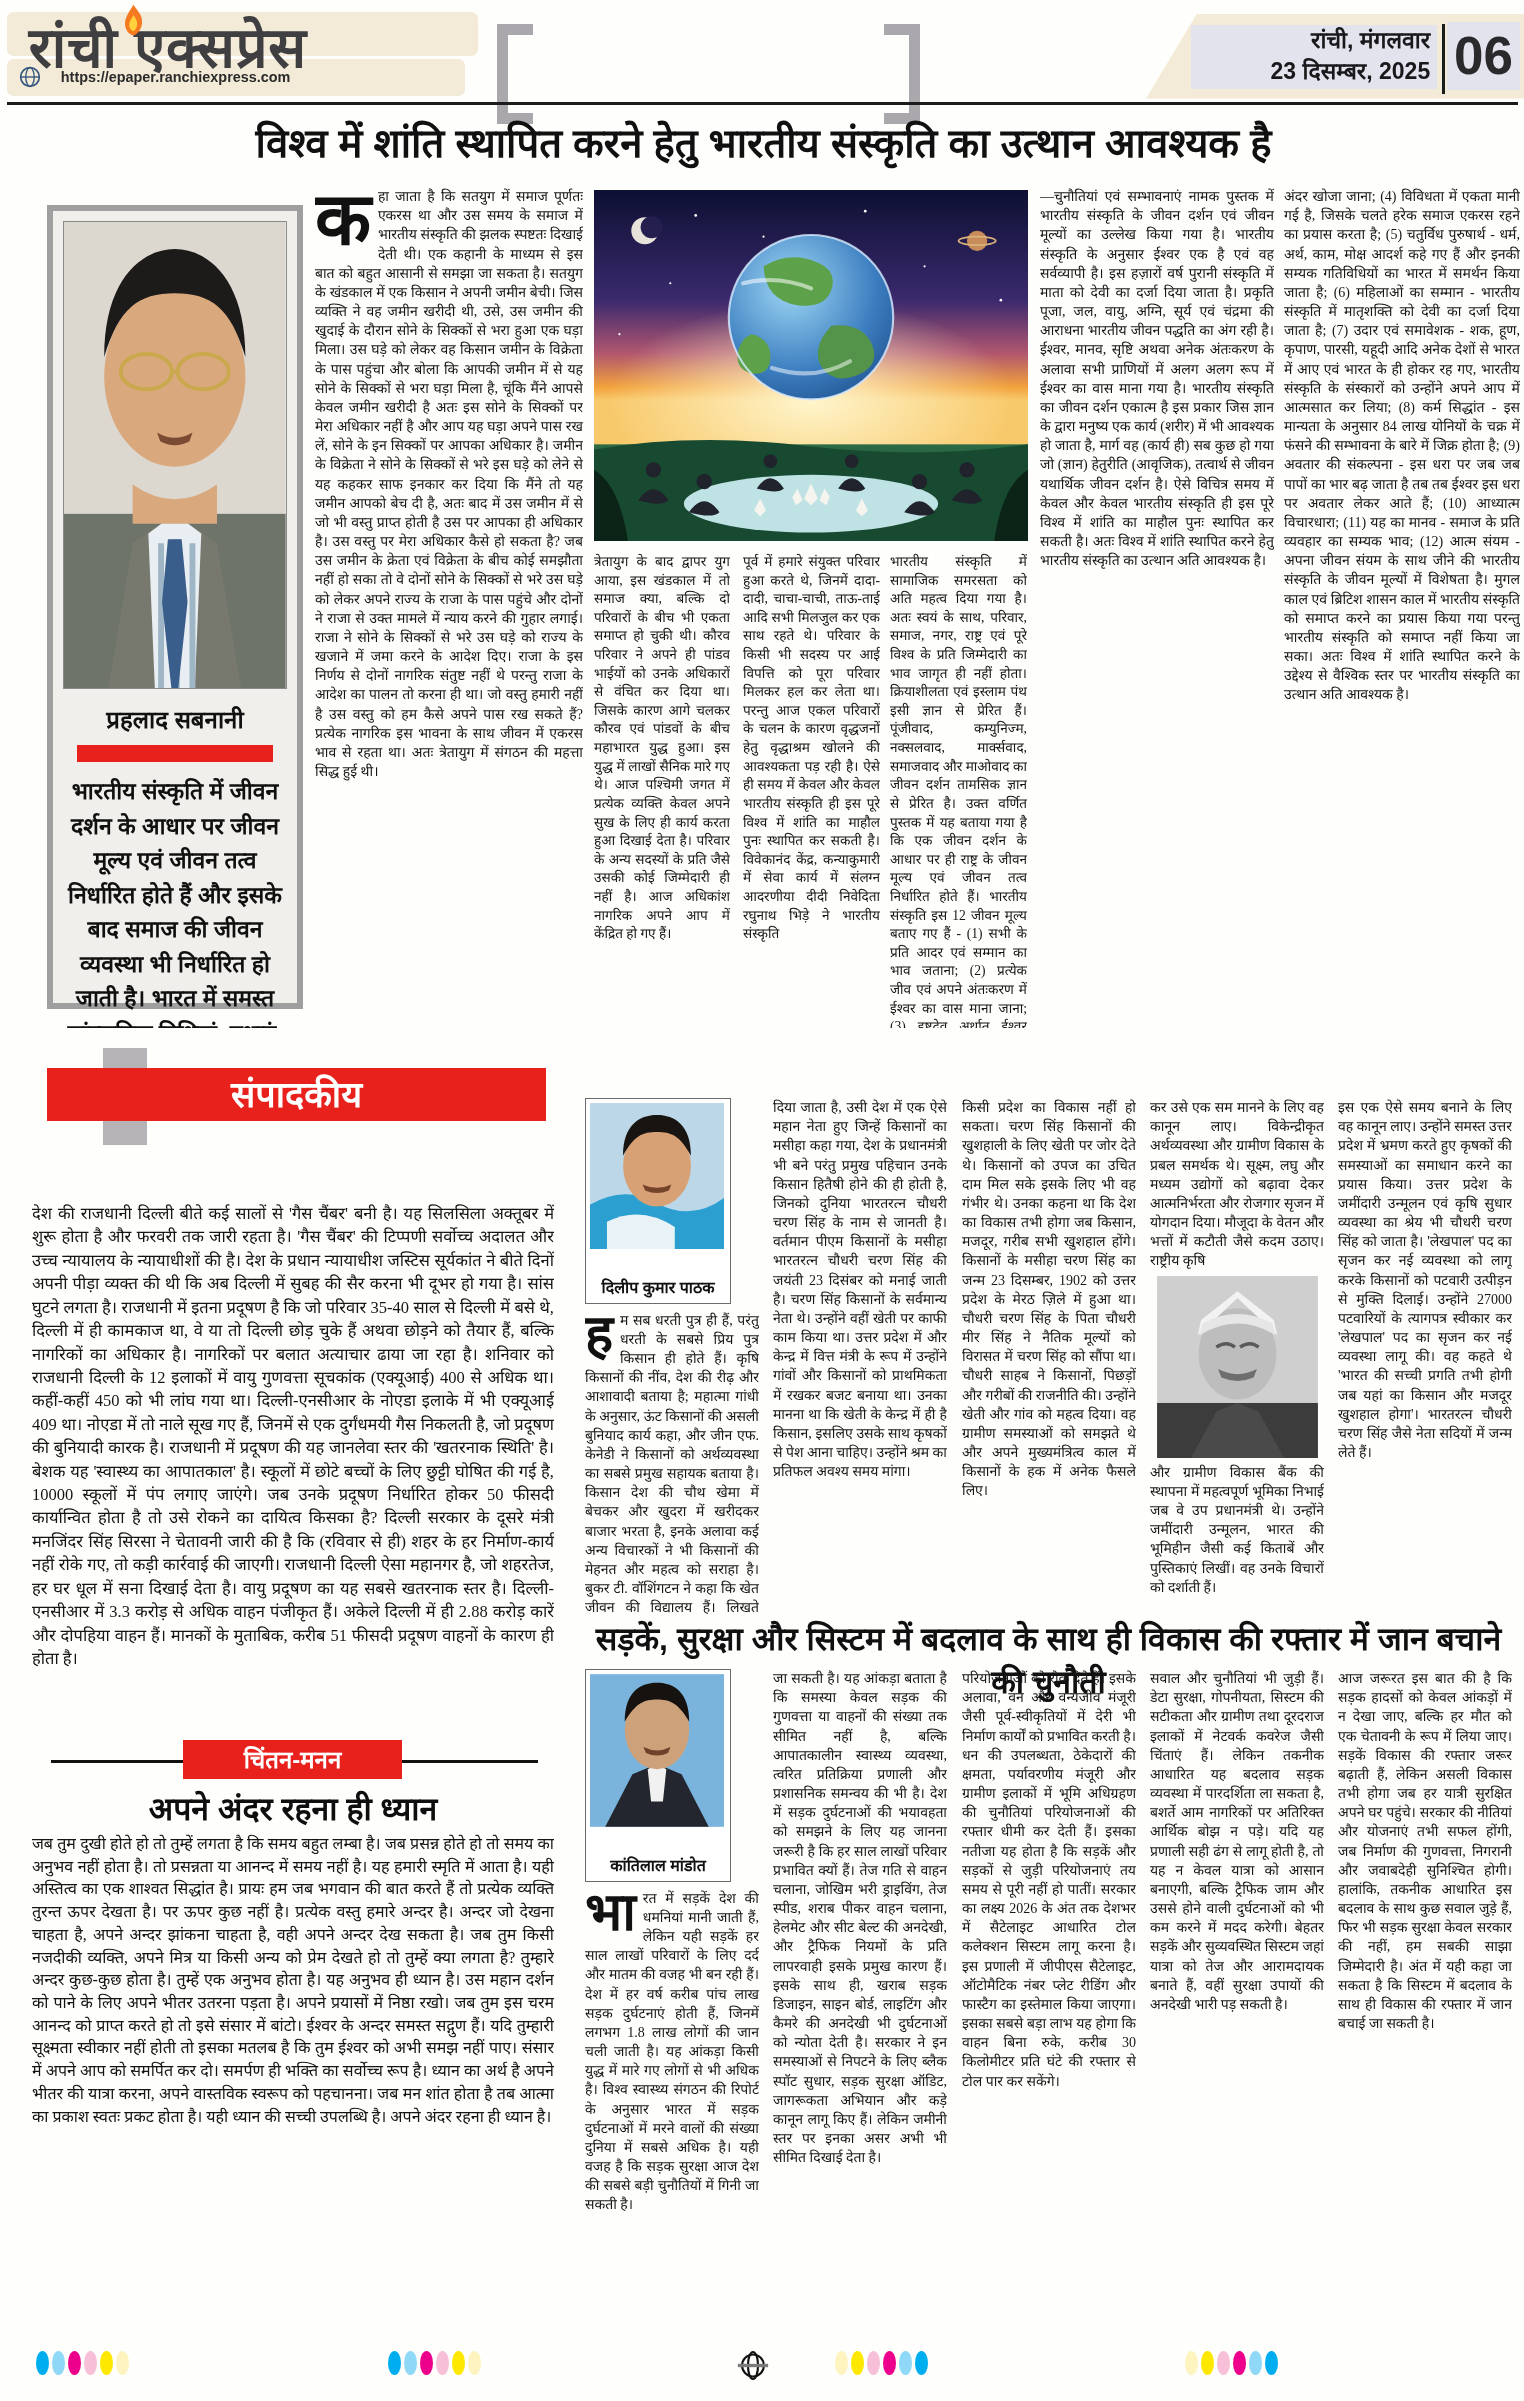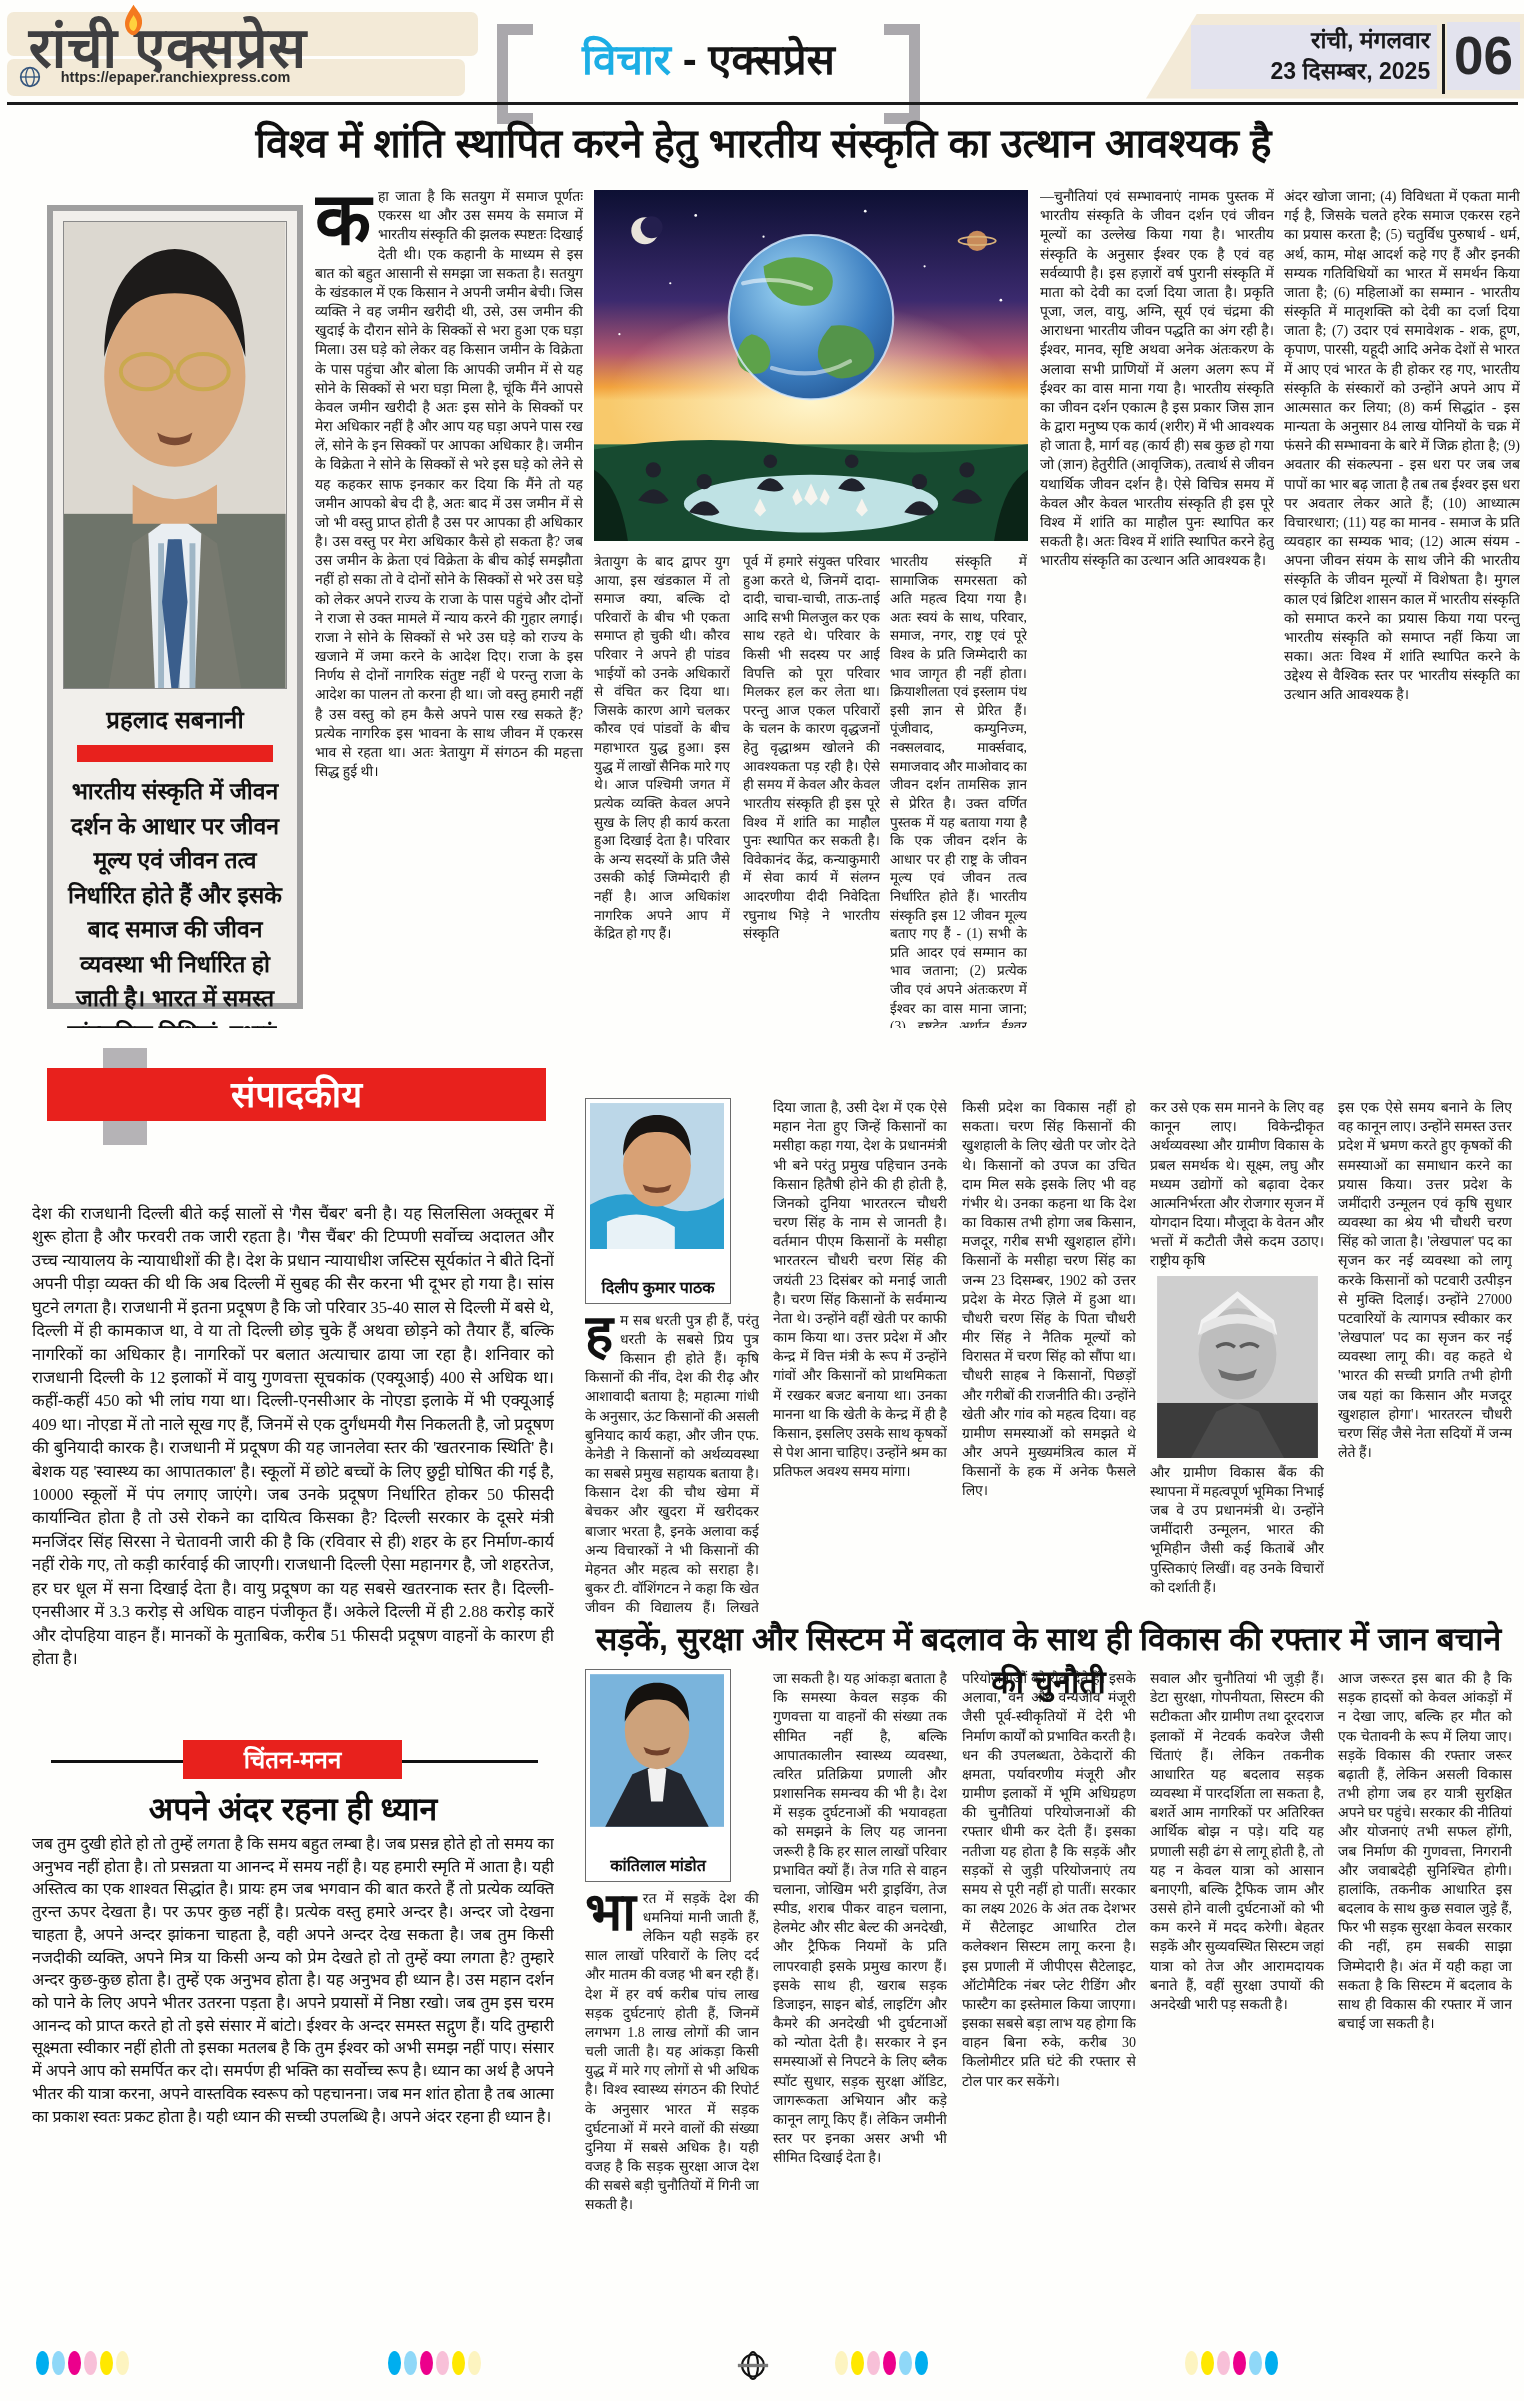--- a/index.html
+++ b/index.html
@@ -94,24 +94,20 @@
         <circle cx="13" cy="13" r="11" fill="none" stroke="#35567e" stroke-width="2"></circle>
         <ellipse cx="13" cy="13" rx="5" ry="11" fill="none" stroke="#35567e" stroke-width="1.6"></ellipse>
         <line x1="2" y1="13" x2="24" y2="13" stroke="#35567e" stroke-width="1.6"></line>
       </svg>
       <span>https://epaper.ranchiexpress.com</span>
     </div>
   </div>
 
   <div class="bracket l"></div>
   <div class="bracket r"></div>
-  <div class="section-title">
-    <span class="accent">विचार</span>
-    <span class="rest">- एक्सप्रेस</span>
-  </div>
 
   <div class="date-wedge"></div>
   <div class="date-box">
     <div>रांची, मंगलवार</div>
     <div>23 दिसम्बर, 2025</div>
   </div>
   <div class="date-div"></div>
   <div class="page-num">06</div>
   <div class="head-rule"></div>
 

